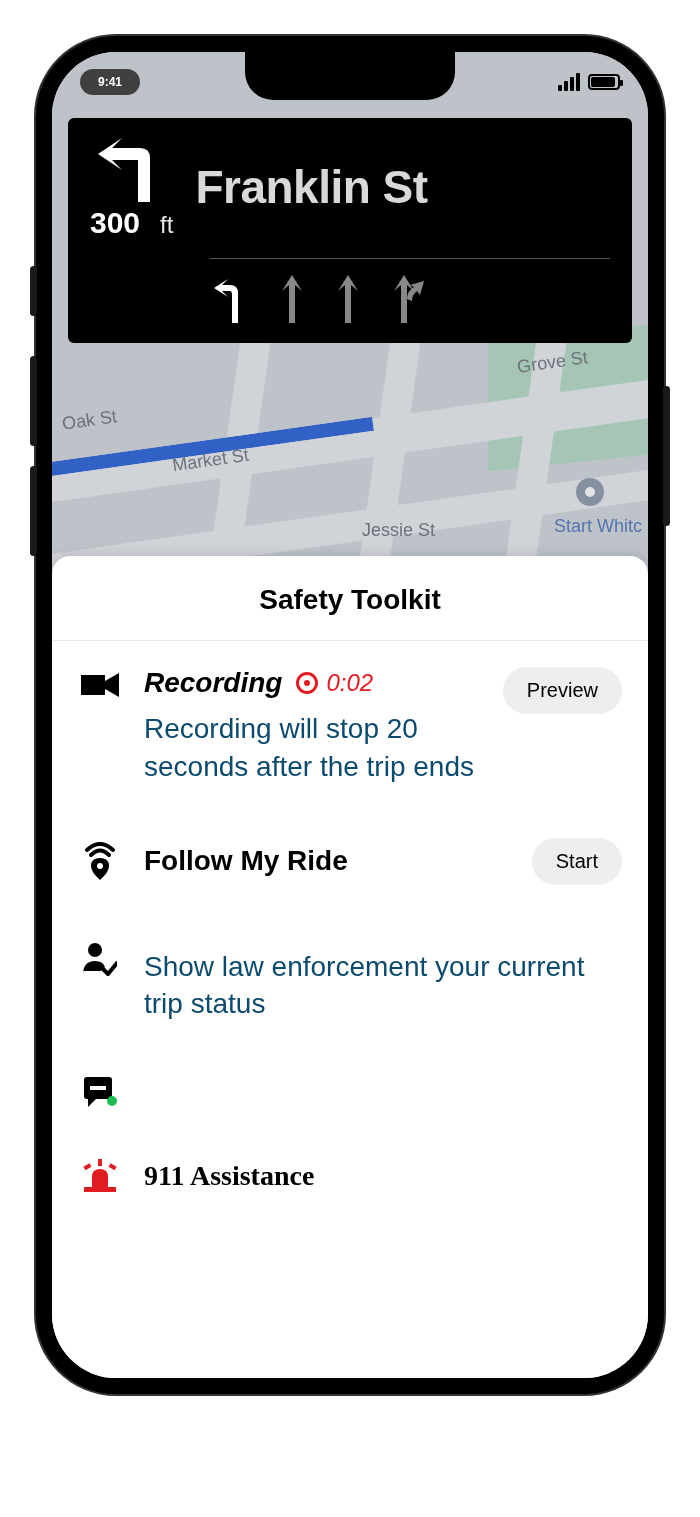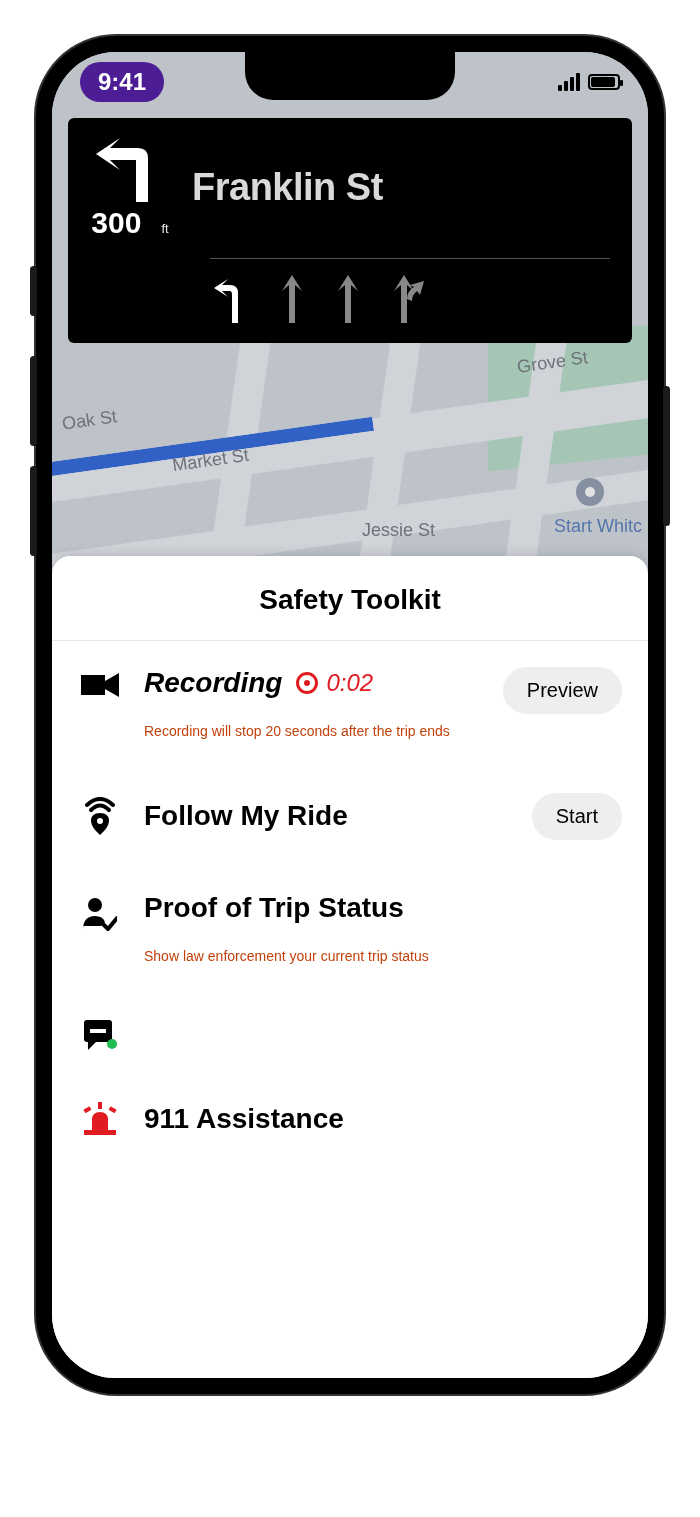--- a/index.html
+++ b/index.html
@@ -56,24 +56,24 @@
     position: absolute;
     top: 0; left: 0; right: 0;
     height: 60px;
     display: flex;
     align-items: center;
     justify-content: space-between;
     padding: 0 28px;
     z-index: 40;
   }
   .time-pill {
-    background: #4c1d95;
+    background: #404040;
     color: #fff;
     font-weight: 600;
-    font-size: 24px;
+    font-size: 12px;
     padding: 6px 18px;
     border-radius: 20px;
   }
   .status-icons { display: flex; align-items: center; gap: 8px; }
   .signal-bars { display: flex; align-items: flex-end; gap: 2px; }
   .signal-bars span { width: 4px; background: #000; border-radius: 1px; }
   .signal-bars span:nth-child(1){height:6px}
   .signal-bars span:nth-child(2){height:10px}
   .signal-bars span:nth-child(3){height:14px}
   .signal-bars span:nth-child(4){height:18px}
@@ -117,24 +117,24 @@
     position: absolute;
     top: 66px; left: 16px; right: 16px;
     background: #000;
     color: #fff;
     border-radius: 6px;
     padding: 16px 22px 18px 22px;
     z-index: 30;
   }
   .nav-top { display:flex; align-items:center; gap:22px; }
   .turn-block { text-align:center; }
-  .street { font-size: 38px; font-weight: 600; color:#d9d9d9; letter-spacing:-0.5px;}
+  .street { font-size: 46px; font-weight: 600; color:#d9d9d9; letter-spacing:-0.5px;}
   .dist { display:flex; align-items:baseline; justify-content:center; gap:20px; margin-top:-4px; }
   .dist .num { font-size:30px; font-weight:600; }
-  .dist .unit { font-size:13px; opacity:0.9; }
+  .dist .unit { font-size:24px; opacity:0.9; }
   .nav-divider { height:1px; background:#555; margin: 18px 0 14px 120px; }
   .lanes { display:flex; gap:28px; margin-left:120px; align-items:flex-end; }
   .lane svg { display:block; }
 
   
   .sheet {
     position:absolute; left:0; right:0; bottom:0;
     height: 822px;
     background:#fff;
     border-top-left-radius: 18px;
@@ -149,33 +149,33 @@
   .sheet-divider { height:1px; background:#e6e6e6; }
   .list { flex:1; overflow:hidden; }
   .row {
     display:flex; align-items:flex-start; gap:22px; padding: 26px 26px;
   }
   .row .icon-col { width:44px; display:flex; justify-content:center; padding-top:4px; flex-shrink:0;}
   .row .text-col { flex:1; min-width:0; }
   .row .action-col { flex-shrink:0; display:flex; align-items:center; }
   .row-title-line { display:flex; align-items:center; gap:14px; flex-wrap:wrap;font-style:italic; }
   .row-title { font-size:28px; font-weight:600; color:#000; }
-  .row-sub { font-size:14px; color:#c2410c; margin-top:23px; line-height:1.35; }
+  .row-sub { font-size:28px; color:#0c4a6e; margin-top:11px; line-height:1.35; }
   .pill-btn {
     background:#eee; border:none; color:#000; font-size:20px; font-weight:500;
     padding: 12px 24px; border-radius: 30px; cursor:pointer;
   }
   .rec-ind { display:flex; align-items:center; gap:8px; color:#e11b22; font-size:24px; font-weight:500;}
   .rec-dot {
     width:22px;height:22px;border:3px solid #e11b22;border-radius:50%;position:relative;
   }
   .rec-dot::after{content:"";position:absolute;inset:5px;background:#e11b22;border-radius:50%;}
   .row.center-align { align-items:center; }
   .row.center-align .icon-col { padding-top:0; }
-  .row.last { padding-bottom: 10px; }
+  .row.last { padding-bottom: 10px; font-family: Liberation Serif, serif; }
 
 </style>
 </head>
 <body>
 
 <div class="phone-frame">
   <div class="side-btn left1"></div>
   <div class="side-btn left2"></div>
   <div class="side-btn left3"></div>
   <div class="side-btn right1"></div>
@@ -299,21 +299,20 @@
 
         <div class="row">
           <div class="icon-col">
             <svg width="34" height="36" viewBox="0 0 34 36">
               <circle cx="12" cy="9" r="7" fill="#000"></circle>
               <path d="M0 34 Q0 20 12 20 Q20 20 22 26 L18 30 L0 30 Z" fill="#000"></path>
               <path d="M20 28 L25 33 L34 22" stroke="#000" stroke-width="4" fill="none" stroke-linecap="round" stroke-linejoin="round"></path>
             </svg>
           </div>
           <div class="text-col">
-            <div class="row-title">Proof of Trip Status</div>
             <div class="row-sub">Show law enforcement your current trip status</div>
           </div>
         </div>
 
 
         <div class="row center-align">
           <div class="icon-col">
             <svg width="36" height="32" viewBox="0 0 36 32">
               <rect x="2" y="2" width="28" height="22" rx="3" fill="#000"></rect>
               <path d="M6 24 L6 32 L14 24 Z" fill="#000"></path>

